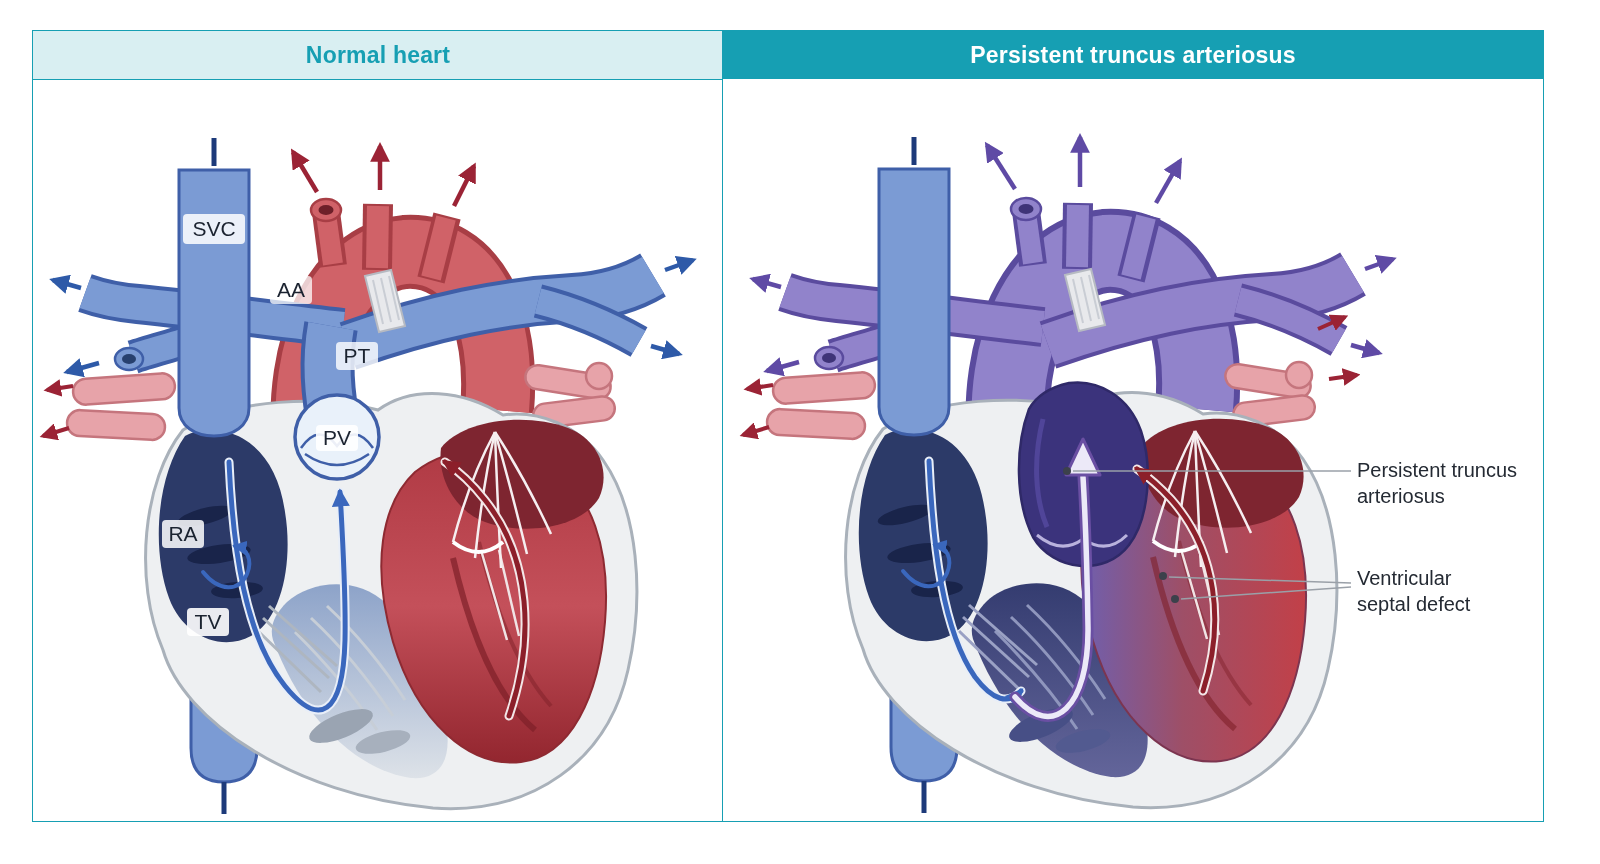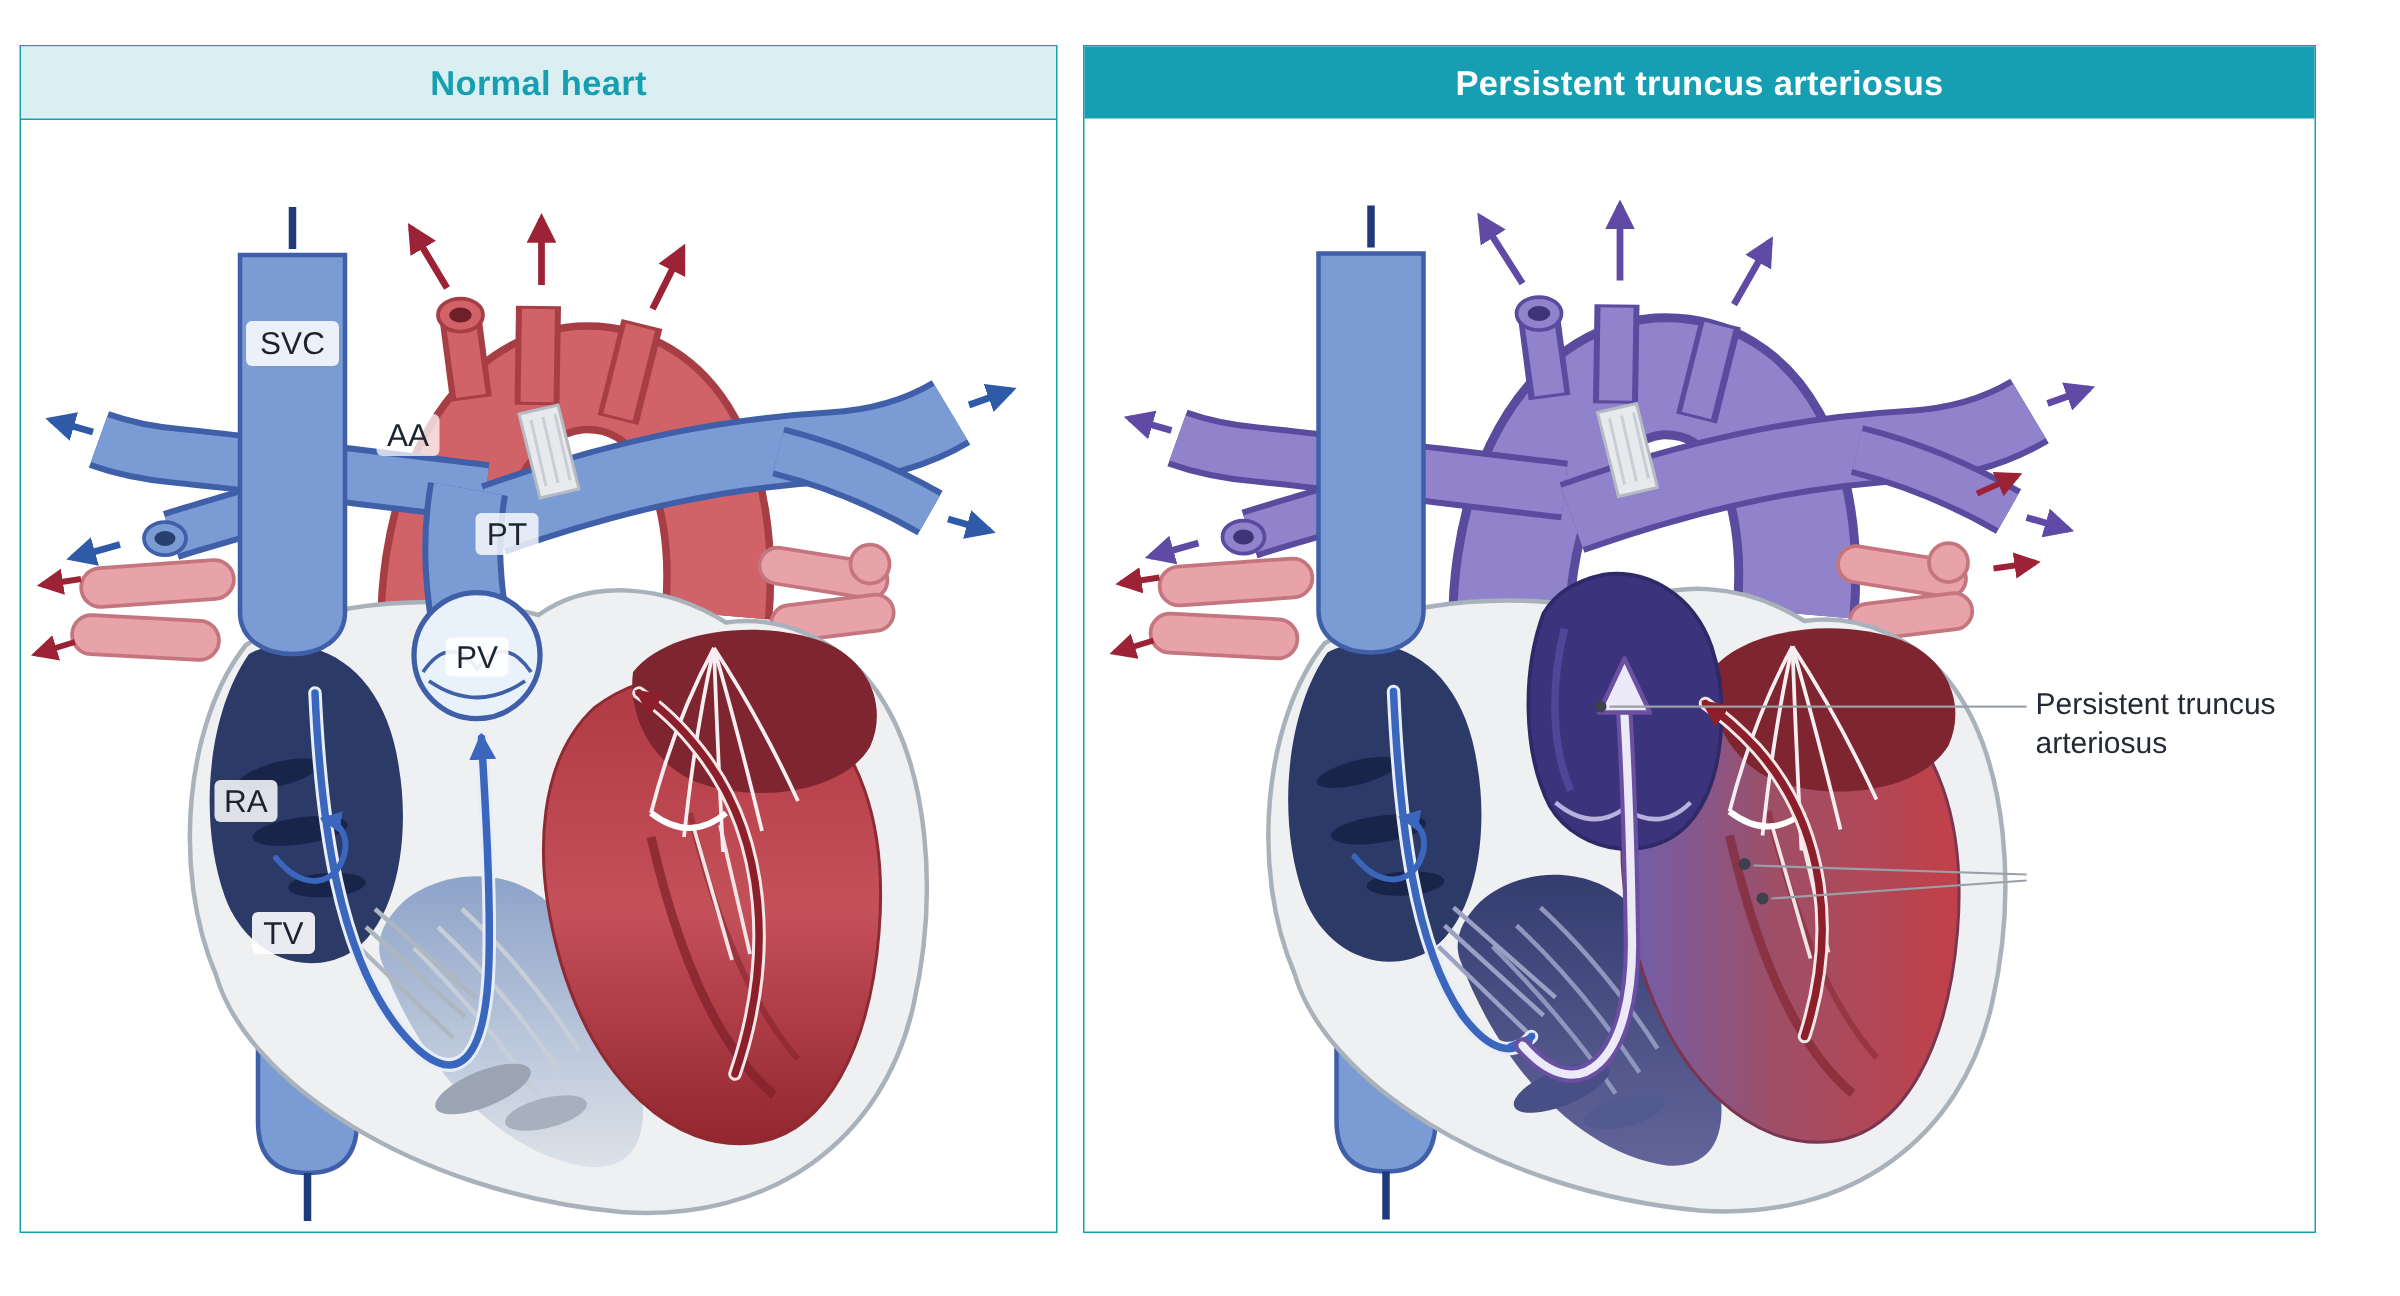--- a/index.html
+++ b/index.html
@@ -1,20 +1,20 @@
 <!DOCTYPE html>
 <html style="--teal: #169fb3; --teal_light: #d9eff2; --annotation_text: #242a33; --artery_red: #d06268; --vein_blue: #7b9bd4; --pulmonary_vein_pink: #e7a3a9; --truncus_purple: #9183cb; --oxygenated_flow_red: #8c1f2a; --deoxygenated_flow_blue: #3a67bd; --mixed_flow_purple: #6a4fa3;"><head>
 <meta charset="utf-8">
 <style>
   html,body { margin:0; padding:0; background:#ffffff; }
   body { width:1600px; height:864px; position:relative; overflow:hidden;
          font-family:"Liberation Sans", sans-serif; }
   .panel { position:absolute; top:30px; background:#ffffff;
            border:1px solid var(--teal); box-sizing:border-box; }
-  .panel-left  { left:13px;  width:692px; height:792px; }
+  .panel-left  { left:32px;  width:692px; height:792px; }
   .panel-right { left:722px; width:822px; height:792px; }
   .panel-header { height:48px; display:flex; align-items:center; justify-content:center;
                   font-size:23px; font-weight:bold; letter-spacing:.2px; }
   .panel-left  .panel-header { background:var(--teal_light); color:var(--teal);
                                border-bottom:1px solid var(--teal); }
   .panel-right .panel-header { background:var(--teal); color:#ffffff; }
   .panel-body { position:relative; width:100%; height:744px; overflow:hidden;text-decoration:underline; }
   svg.heart { position:absolute; left:0; top:0; display:block; }
   svg text { font-family:"Liberation Sans", sans-serif; font-size:21px; fill:#1b2330; }
   .annotation { position:absolute; font-size:20px; line-height:1.3;
@@ -376,14 +376,15 @@
       <line x1="350" y1="392" x2="628" y2="392" stroke="#9aa0a8" stroke-width="1.5"></line>
       <circle cx="344" cy="392" r="4" fill="#3c414b"></circle>
       <line x1="446" y1="498" x2="628" y2="504" stroke="#9aa0a8" stroke-width="1.5"></line>
       <circle cx="440" cy="497" r="4" fill="#3c414b"></circle>
       <line x1="458" y1="520" x2="628" y2="508" stroke="#9aa0a8" stroke-width="1.5"></line>
       <circle cx="452" cy="520" r="4" fill="#3c414b"></circle>
     </g>
   </svg>
 
   <div class="annotation" style="left:634px; top:378px; width:185px;">Persistent truncus arteriosus</div>
+  <div class="annotation" style="left:634px; top:486px; width:135px;">Ventricular septal defect</div>
   </div>
 </div>
 
 </body></html>

